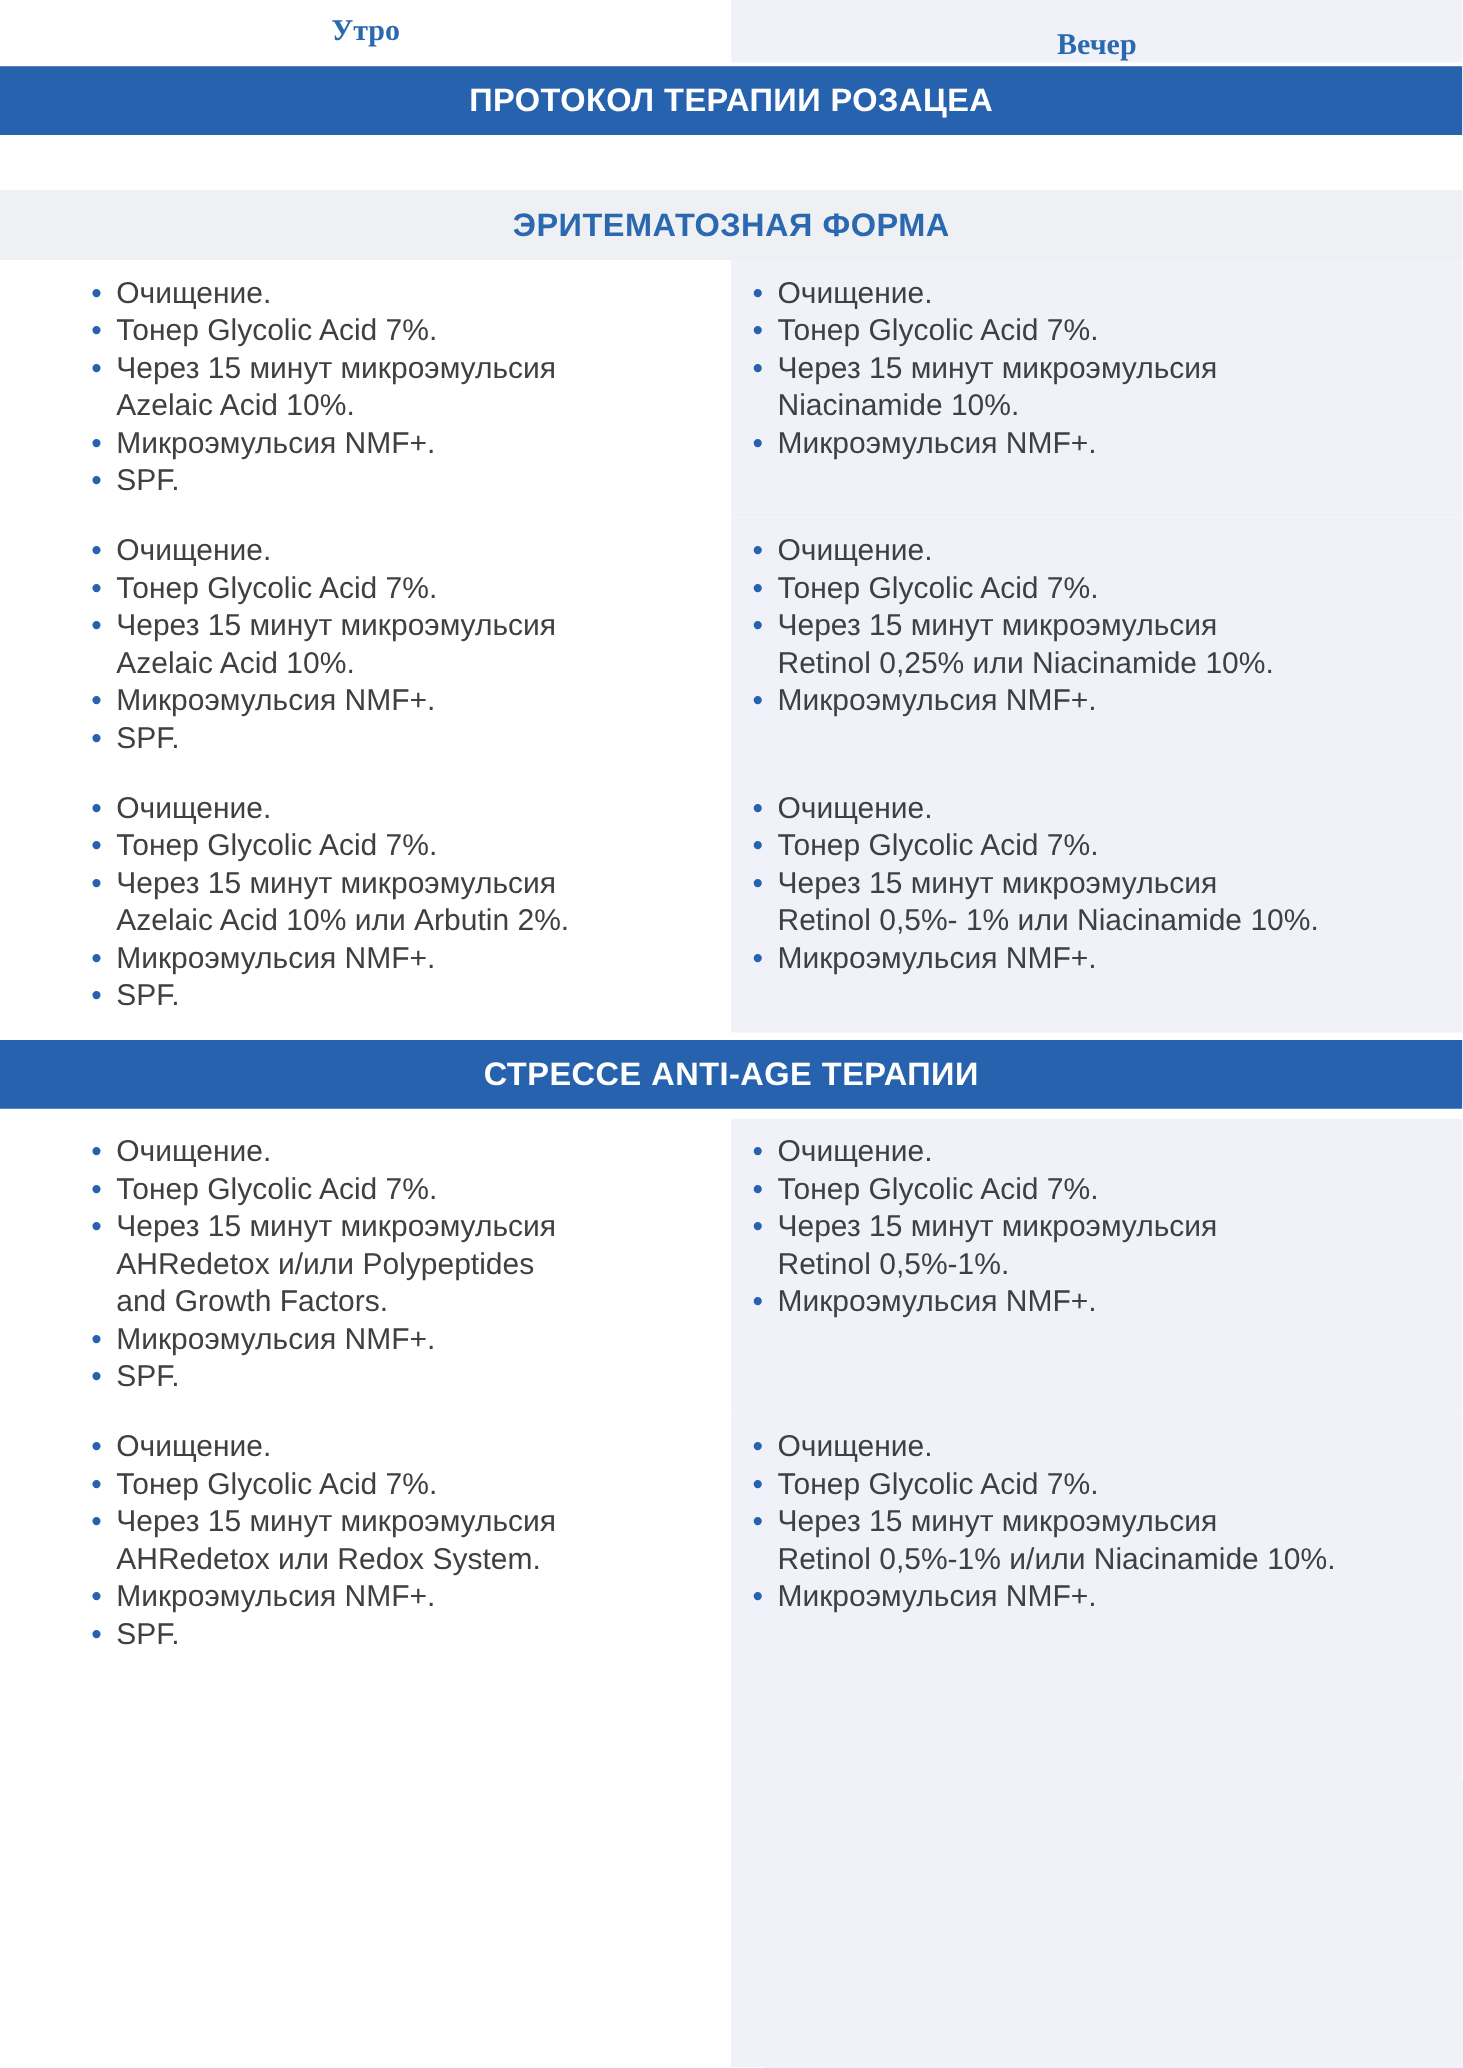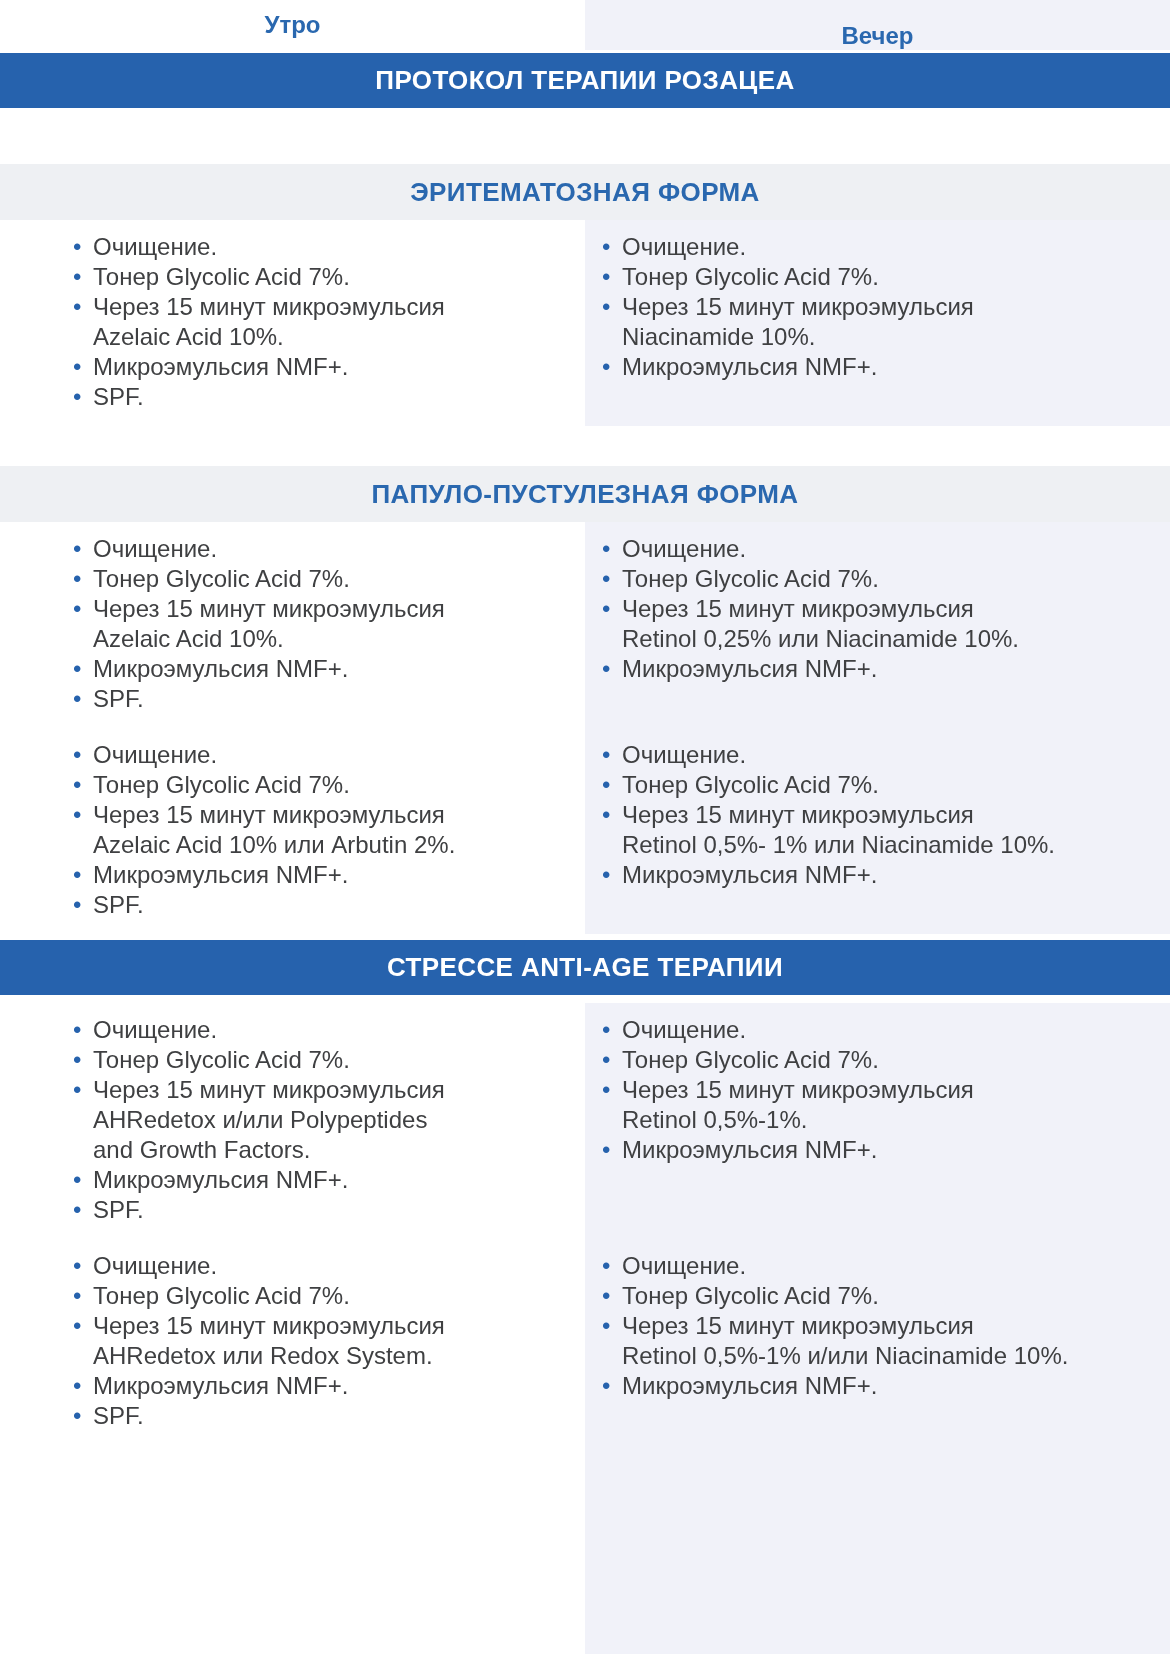--- a/index.html
+++ b/index.html
@@ -11,33 +11,33 @@
     --banner-text:#ffffff;
   }
   *{margin:0;padding:0;box-sizing:border-box;}
   html,body{background:#ffffff;}
   .page{
     width:1170px;height:1654px;margin:0 auto;
     display:flex;flex-direction:column;overflow:hidden;
     background:#ffffff;
     font-family:"Liberation Sans","DejaVu Sans",sans-serif;
   }
-  .header-row{display:flex;height:50px;flex:0 0 auto;margin-bottom:3px;}
+  .header-row{display:flex;height:50px;flex:0 0 auto;margin-bottom:3px;font-family:Liberation Serif, serif;}
   .header-cell{
     width:50%;display:flex;align-items:center;justify-content:center;
     font-size:24px;font-weight:bold;color:var(--blue-text);
   }
   .header-cell.evening{background:var(--evening-bg);align-items:flex-end;}
   .banner{
     height:55px;flex:0 0 auto;
     display:flex;align-items:center;justify-content:center;
     font-weight:bold;font-size:26px;letter-spacing:.4px;text-align:center;
   }
   .banner.dark{background:var(--accent);color:var(--banner-text);}
-  .banner.dark.first{margin-bottom:16px;}
+  .banner.dark.first{margin-bottom:4px;}
   .banner.dark.gapped{margin:6px 0 8px;}
   .banner.light{background:var(--light-banner);color:var(--blue-text);height:56px;margin-top:40px;}
   .content-row{display:flex;flex:0 0 auto;align-items:stretch;}
   .content-row.grow{flex:1 1 auto;}
   .content-col{width:50%;padding:12px 30px 14px 0;}
   .content-col.evening{background:var(--evening-bg);}
   .content-col.morning ul{margin-left:72px;}
   .content-col.evening ul{margin-left:16px;}
   ul.steps{list-style:none;}
   li.step{
@@ -80,21 +80,20 @@
         <div class="content-col evening">
           <ul class="steps">
             <li class="step">Очищение.</li>
             <li class="step">Тонер Glycolic Acid 7%.</li>
             <li class="step">Через 15 минут микроэмульсия
 Niacinamide 10%.</li>
             <li class="step">Микроэмульсия NMF+.</li>
           </ul>
         </div>
       </div>
-      <div class="banner light">ПАПУЛО-ПУСТУЛЕЗНАЯ ФОРМА</div>
       <div class="content-row">
         <div class="content-col morning">
           <ul class="steps">
             <li class="step">Очищение.</li>
             <li class="step">Тонер Glycolic Acid 7%.</li>
             <li class="step">Через 15 минут микроэмульсия
 Azelaic Acid 10%.</li>
             <li class="step">Микроэмульсия NMF+.</li>
             <li class="step">SPF.</li>
           </ul>

